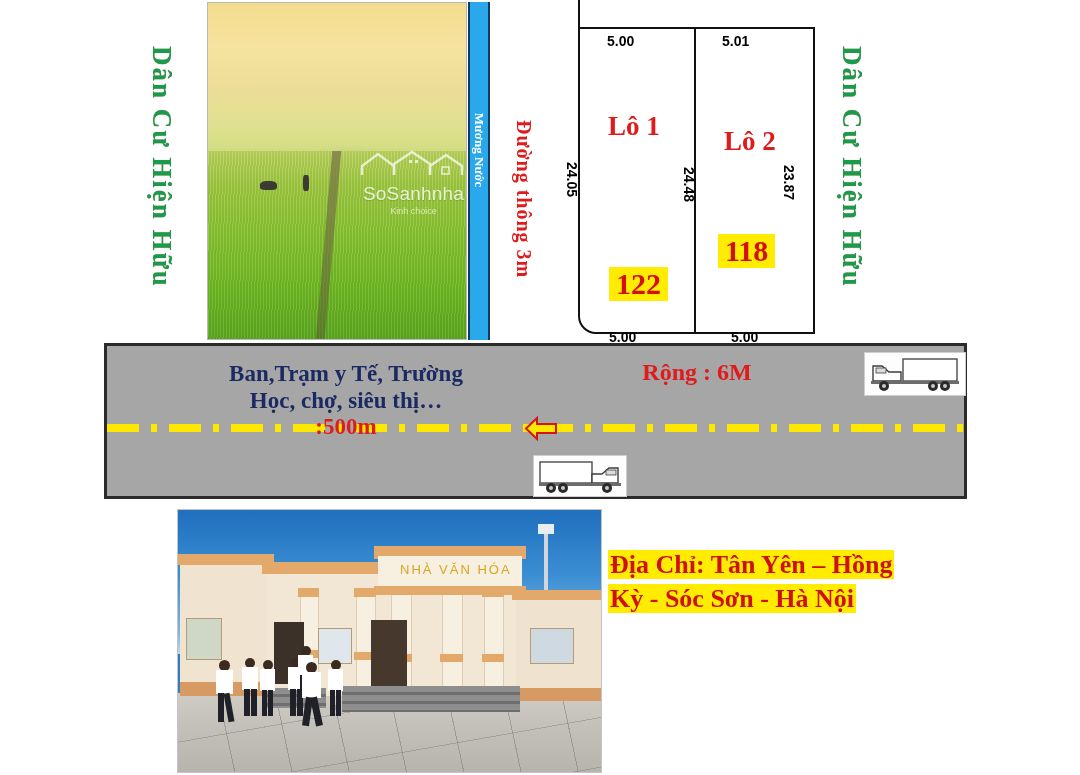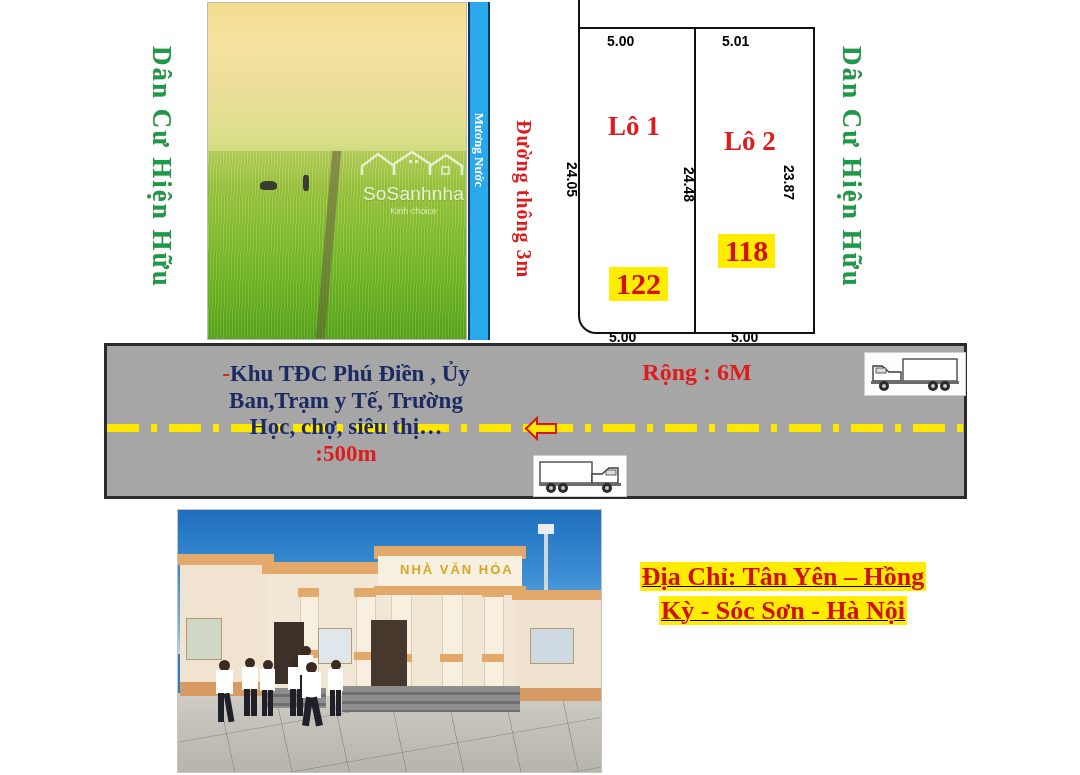--- a/index.html
+++ b/index.html
@@ -110,31 +110,31 @@
       background:linear-gradient(180deg,#1f6fbd 0%,#3b8ed3 45%,#7cb6e2 85%,#b9d6ee 100%);}
   .ground{position:absolute;left:0;top:70%;width:100%;height:30%;
       background:linear-gradient(180deg,#cfcdc6 0%,#c3c1b9 40%,#b6b4ac 100%);}
   .ground:after{content:"";position:absolute;inset:0;
       background:repeating-linear-gradient(78deg,transparent 0 55px,rgba(120,120,115,.5) 55px 56px),
                  repeating-linear-gradient(170deg,transparent 0 48px,rgba(120,120,115,.4) 48px 49px);}
   .bldg{position:absolute;background:#efe3cf;}
   .roof{position:absolute;background:#e3a96a;}
   .col{position:absolute;background:#f7efe0;border-left:1px solid #ddcdb3;border-right:1px solid #ddcdb3;}
   .colcap{position:absolute;background:#e3a96a;}
-  .sign{position:absolute;color:#d9a520;font-size:13px;font-weight:bold;letter-spacing:2px;
+  .sign{position:absolute;color:#d9a520;font-size:13px;font-weight:normal;letter-spacing:2px;
       font-family:"Liberation Sans",sans-serif;white-space:nowrap;}
   .steps{position:absolute;background:repeating-linear-gradient(180deg,#8e8e8e 0 6px,#6f6f6f 6px 9px);}
   .person{position:absolute;}
   .p-head{position:absolute;background:#3a2a20;border-radius:50%;}
   .p-shirt{position:absolute;background:#ffffff;}
   .p-leg{position:absolute;background:#202028;}
   .mast{position:absolute;background:#cfd6dc;}
 
   
-  #address{left:608px;top:560px;width:350px;text-align:center;line-height:1.3;text-decoration:underline;}
+  #address{left:608px;top:548px;width:350px;line-height:1.3;}
   #address span{background:#ffec00;color:#cf1010;font-size:26px;font-weight:bold;
       padding:0 2px;box-decoration-break:clone;-webkit-box-decoration-break:clone;}
 </style>
 </head>
 <body>
 
 <div class="abs" id="rice-photo">
   <div class="sky"></div>
   <div class="hills"></div>
   <div class="treeline"></div>
@@ -180,21 +180,20 @@
 <div class="abs dim dim-v" style="left:697px;top:167px;">24.48</div>
 <div class="abs dim dim-v" style="left:797px;top:165px;">23.87</div>
 <div class="abs lot-name" style="left:724px;top:126px;">Lô 2</div>
 <div class="abs lot-area" style="left:718px;top:234px;">118</div>
 <div class="abs dim" style="left:731px;top:329px;">5.00</div>
 
 <div class="abs" id="road"></div>
 <div class="abs" id="road-centerline"></div>
 
 <div class="abs" id="left-amen">
-  <div><span class="dash">-</span><span>Khu TĐC Phú Điền , Ủy</span></div>
   <div>Ban,Trạm y Tế, Trường</div>
   <div>Học, chợ, siêu thị…</div>
   <div class="dist">:500m</div>
 </div>
 
 <div class="abs" id="right-road">
   <div>Rộng : 6M</div>
 </div>
 
 <svg class="abs" id="arrow" viewBox="0 0 34 25">

